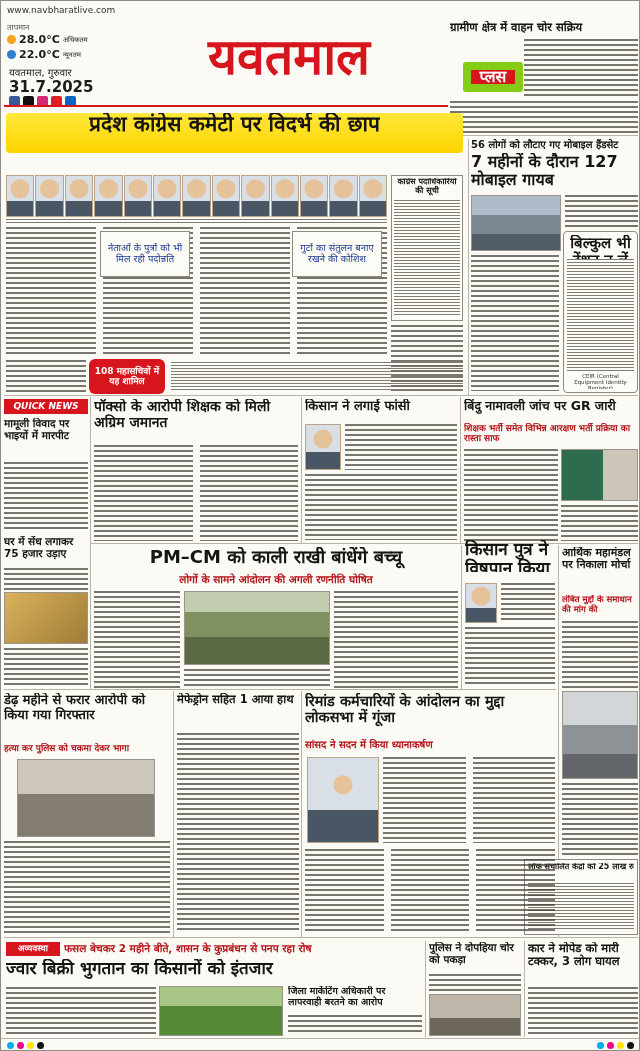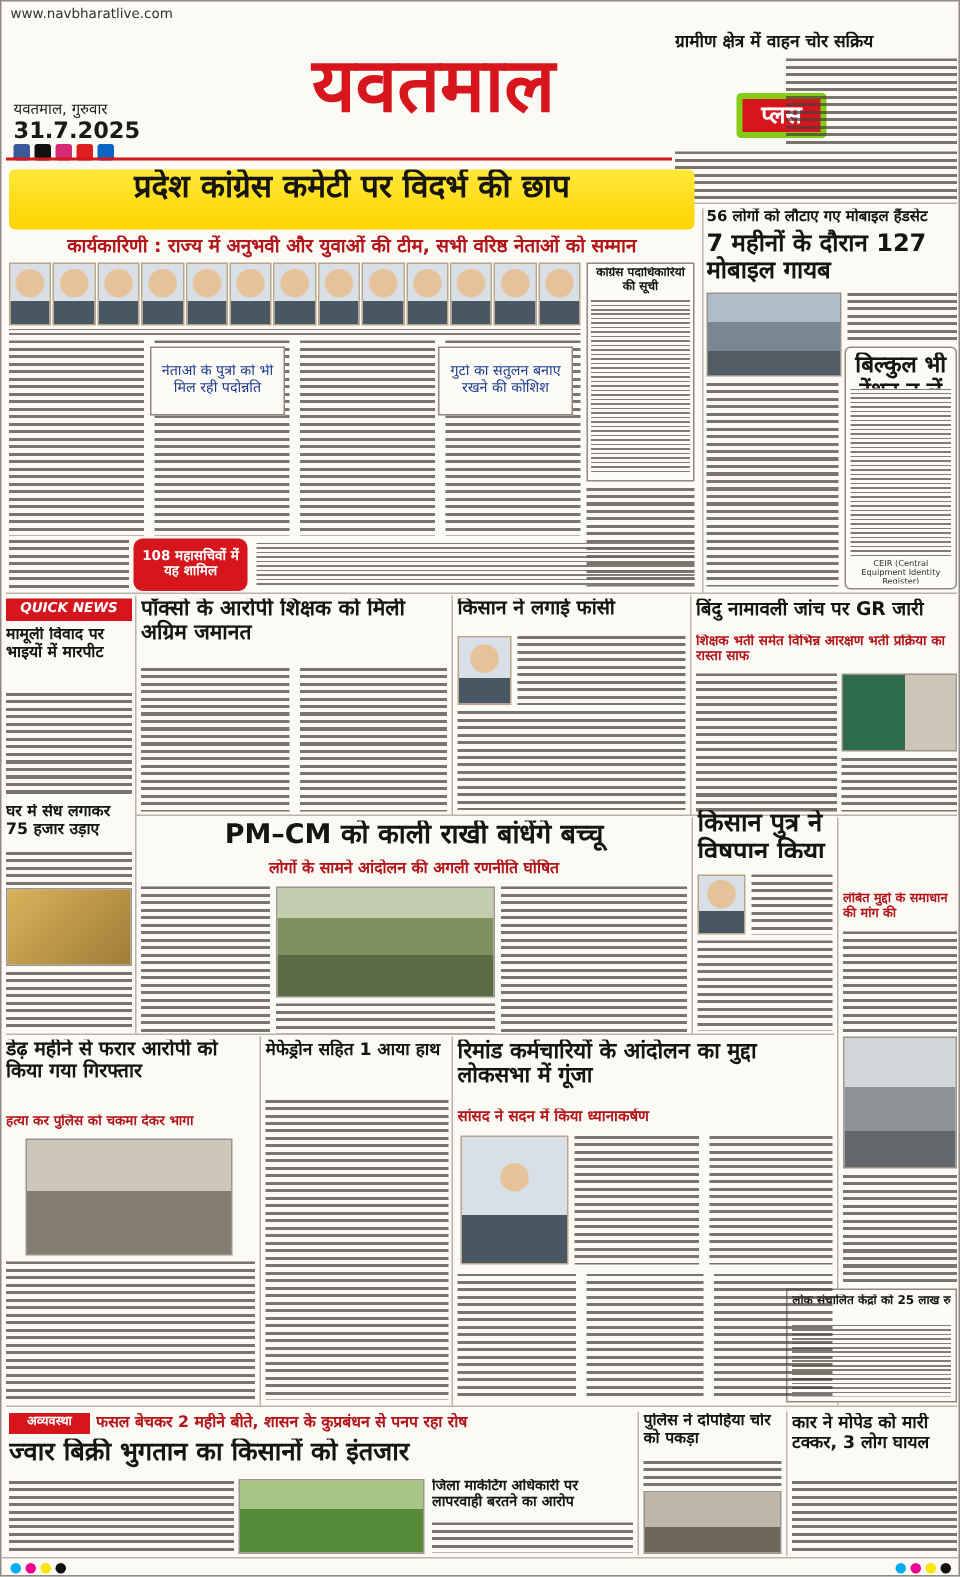--- a/index.html
+++ b/index.html
@@ -30,24 +30,37 @@
 .icon-sq{width:11px;height:11px;border-radius:2px;display:inline-block}
 .inset-hl{font-weight:normal;color:#1c3c8f;text-align:center;line-height:1.15;overflow:hidden}
 </style>
 </head>
 <body>
 
 <div class="page">
 
   <div class="abs" style="left:6px;top:4px;font-size:9px;color:#333">www.navbharatlive.com</div>
 
+  <div class="abs" style="left:6px;top:20px;width:100px">
+    <div style="font-size:8px;color:#555">तापमान</div>
+    <div style="display:flex;align-items:center;gap:3px;margin-top:1px">
+      <span class="icon-sq" style="background:#f6a21d;border-radius:50%;width:9px;height:9px"></span>
+      <span style="font-size:11px;font-weight:bold">28.0°C</span>
+      <span style="font-size:7px">अधिकतम</span>
+    </div>
+    <div style="display:flex;align-items:center;gap:3px;margin-top:2px">
+      <span class="icon-sq" style="background:#2f7fd0;border-radius:50%;width:9px;height:9px"></span>
+      <span style="font-size:11px;font-weight:bold">22.0°C</span>
+      <span style="font-size:7px">न्यूनतम</span>
+    </div>
+  </div>
 
   <div class="abs" style="left:148px;top:24px;width:280px;height:64px;font-size:50px;font-weight:bold;color:#d6151d;text-align:center;line-height:64px;overflow:hidden">यवतमाल</div>
 
-  <div class="abs redbox" style="left:490px;top:61px;width:60px;height:30px;font-size:16px;border-radius:3px;border:4px solid #84cc16">प्लस</div>
+  <div class="abs redbox" style="left:462px;top:61px;width:60px;height:30px;font-size:16px;border-radius:3px;border:8px solid #84cc16">प्लस</div>
 
   <div class="abs" style="left:8px;top:64px;font-size:10px;color:#222">यवतमाल, गुरुवार</div>
   <div class="abs" style="left:8px;top:77px;font-size:15px;font-weight:bold">31.7.2025</div>
 
   <div class="abs" style="left:8px;top:95px;display:flex;gap:3px">
     <span class="icon-sq" style="background:#3b5998"></span>
     <span class="icon-sq" style="background:#111"></span>
     <span class="icon-sq" style="background:#d62976"></span>
     <span class="icon-sq" style="background:#e02020"></span>
     <span class="icon-sq" style="background:#0a66c2"></span>
@@ -56,21 +69,20 @@
   <div class="abs" style="left:3px;top:104px;width:444px;height:2px;background:#d6151d"></div>
 
   <div class="abs hl" style="left:449px;top:20px;width:188px;height:14px;font-size:11.5px">ग्रामीण क्षेत्र में वाहन चोर सक्रिय</div>
   <div class="abs greek" style="left:523px;top:38px;width:114px;height:58px"></div>
   <div class="abs greek" style="left:449px;top:100px;width:188px;height:32px"></div>
   <div class="abs hline" style="left:449px;top:134px;width:188px"></div>
 
   <div class="abs" style="left:5px;top:112px;width:457px;height:40px;background:linear-gradient(180deg,#ffe83a,#ffd400);border-radius:4px;display:flex;align-items:flex-start;justify-content:center">
     <span class="hl" style="font-size:21px">प्रदेश कांग्रेस कमेटी पर विदर्भ की छाप</span>
   </div>
-  <div class="abs deck" style="left:5px;top:156px;width:457px;height:16px;font-size:12.5px;text-align:center">कार्यकारिणी : राज्य में अनुभवी और युवाओं की टीम, सभी वरिष्ठ नेताओं को सम्मान</div>
 
   <div class="abs" style="left:5px;top:174px;width:381px;height:42px;display:flex;gap:1px">
     <div class="portrait" style="flex:1"></div>
     <div class="portrait" style="flex:1"></div>
     <div class="portrait" style="flex:1"></div>
     <div class="portrait" style="flex:1"></div>
     <div class="portrait" style="flex:1"></div>
     <div class="portrait" style="flex:1"></div>
     <div class="portrait" style="flex:1"></div>
     <div class="portrait" style="flex:1"></div>
@@ -159,20 +171,21 @@
   <div class="abs greek" style="left:333px;top:590px;width:124px;height:98px"></div>
   <div class="abs greek" style="left:183px;top:668px;width:146px;height:20px"></div>
   <div class="abs vline" style="left:460px;top:544px;height:144px"></div>
 
   <div class="abs hl" style="left:464px;top:539px;width:90px;height:32px;font-size:17px">किसान पुत्र ने विषपान किया</div>
   <div class="abs photo portrait" style="left:464px;top:582px;width:32px;height:40px"></div>
   <div class="abs greek" style="left:500px;top:582px;width:54px;height:40px"></div>
   <div class="abs greek" style="left:464px;top:626px;width:90px;height:60px"></div>
   <div class="abs vline" style="left:557px;top:544px;height:392px"></div>
 
+  <div class="abs hl" style="left:561px;top:546px;width:76px;height:46px;font-size:11px">आर्थिक महामंडल पर निकाला मोर्चा</div>
   <div class="abs deck" style="left:561px;top:594px;width:76px;height:24px;font-size:8.5px">लंबित मुद्दों के समाधान की मांग की</div>
   <div class="abs greek" style="left:561px;top:620px;width:76px;height:68px"></div>
   <div class="abs photo ph-march" style="left:561px;top:690px;width:76px;height:88px"></div>
   <div class="abs greek" style="left:561px;top:782px;width:76px;height:72px"></div>
 
   <div class="abs box" style="left:523px;top:858px;width:114px;height:76px;padding:3px">
     <div class="hl" style="font-size:8px;text-align:center;height:20px">लोक संचालित केंद्रों को 25 लाख रु</div>
     <div class="greek-lt" style="height:48px"></div>
   </div>
 

